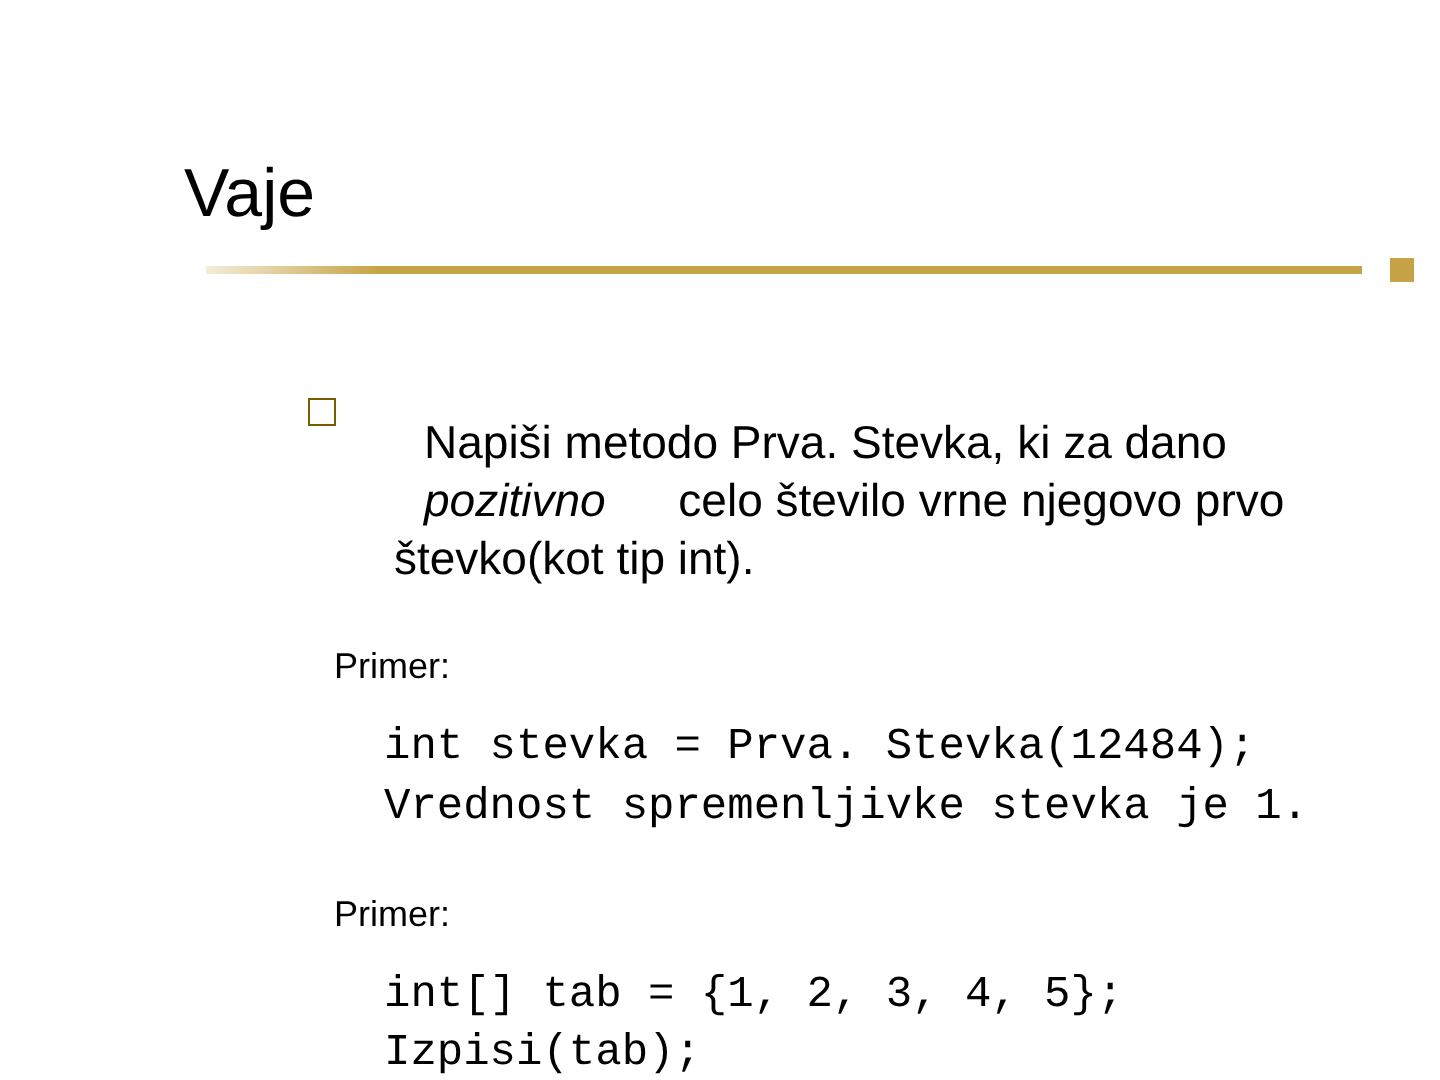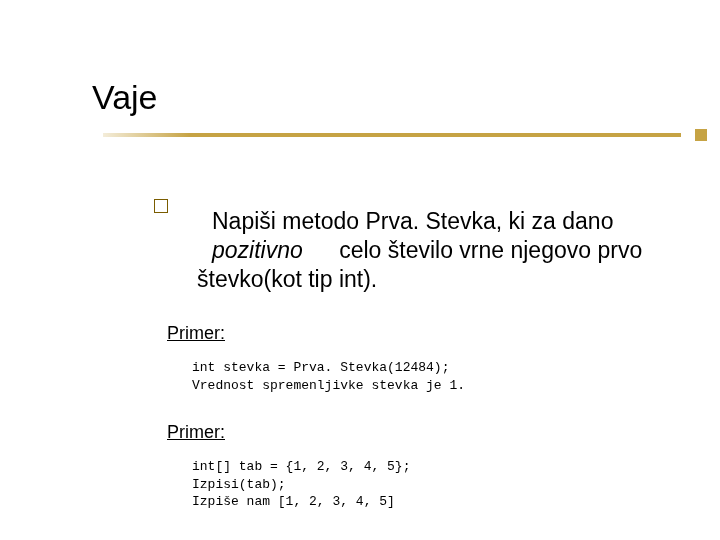--- a/index.html
+++ b/index.html
@@ -59,26 +59,25 @@
     line-height: 1.25;
   }
   .italic { font-style: italic; }
   .sub {
     margin-left: 28px;
     margin-top: 2px;
     margin-bottom: 28px;
   }
   .sub-label {
     font-size: 18px;
-    text-decoration: underline;
     font-family: Verdana, Arial, sans-serif;
   }
   .code-block {
     font-family: "Courier New", monospace;
-    font-size: 13px;
+    font-size: 22px;
     line-height: 1.35;
     margin-left: 40px;
     margin-top: 2px;
     white-space: pre;
   }
   .second-sub { margin-bottom: 0; }
 </style>
 </head>
 <body>
 

